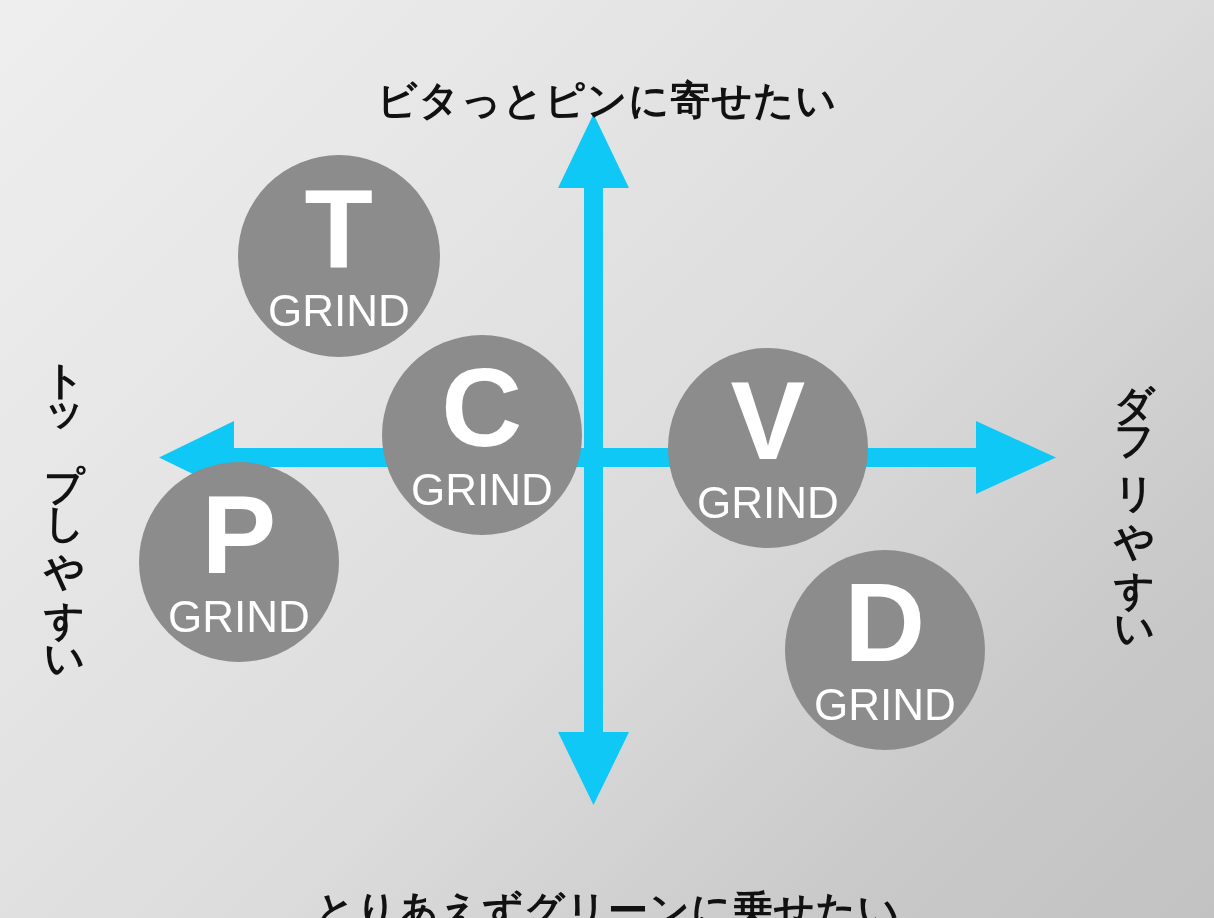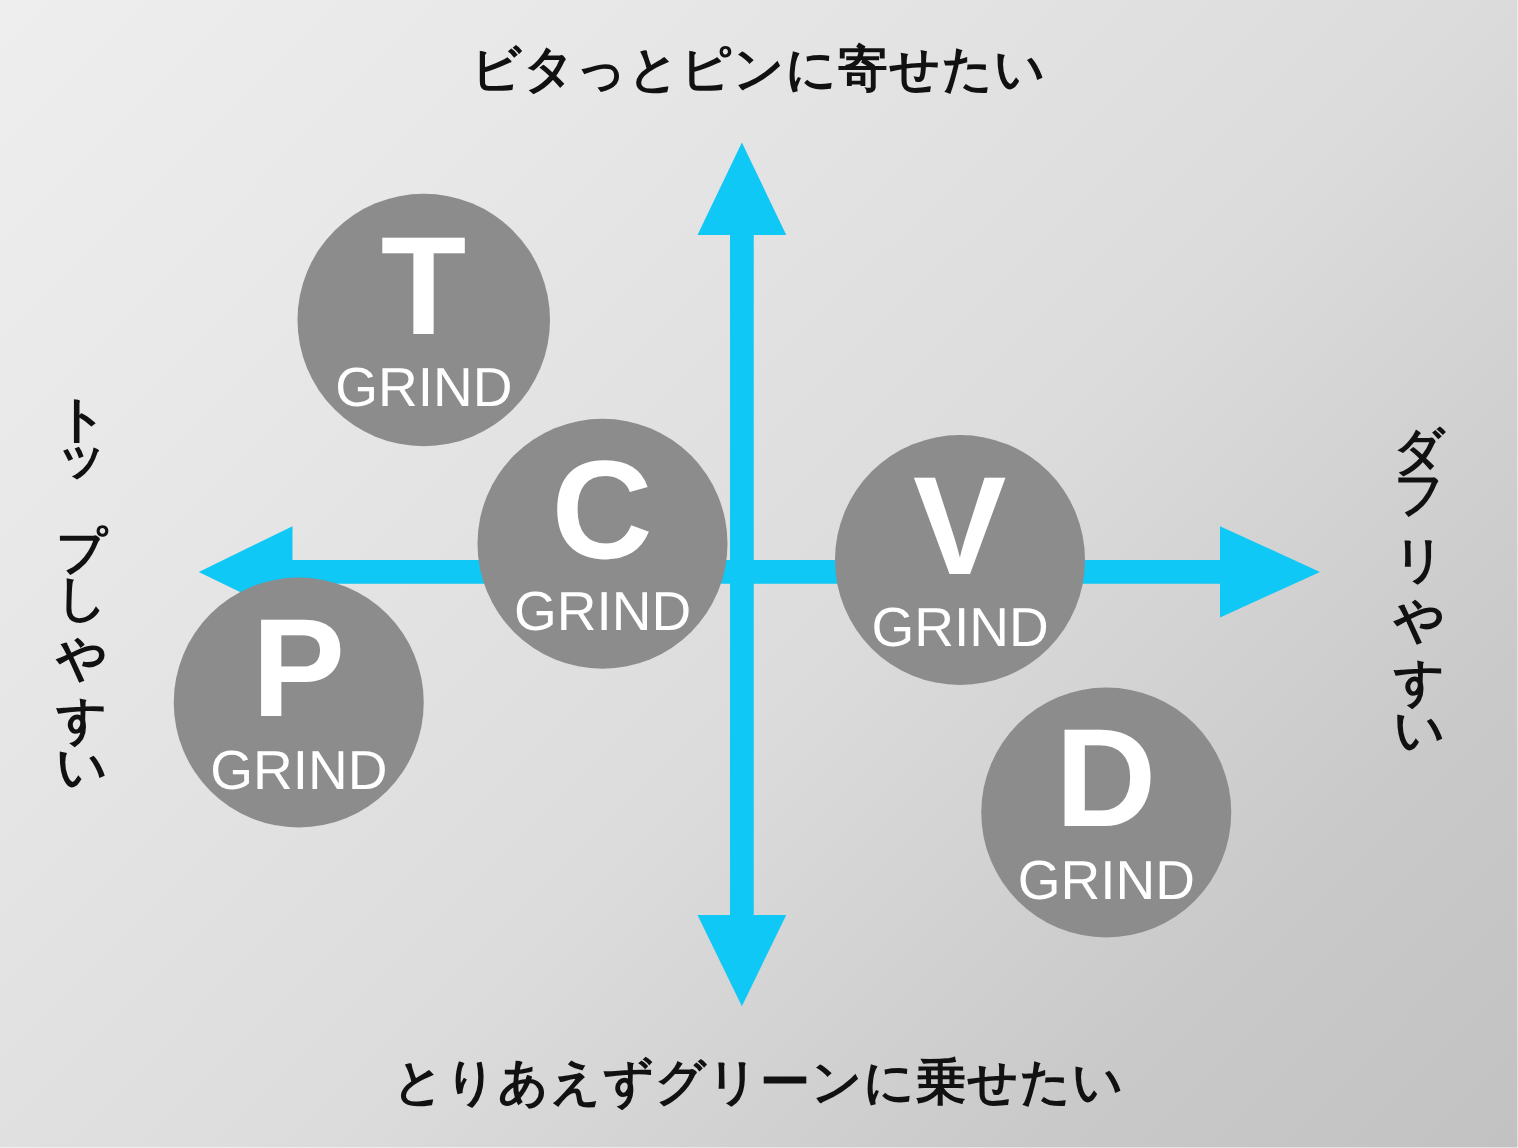--- a/index.html
+++ b/index.html
@@ -52,20 +52,21 @@
     display: block;
     white-space: nowrap;
   }
 
   
   .cap {
     position: absolute;
     color: #111111;
     font-weight: bold;
     white-space: nowrap;
+    margin-top: 45px;
   }
   .cap-h {
     font-size: 40px;
     letter-spacing: 1px;
   }
   .cap-v {
     font-size: 40px;
     writing-mode: vertical-rl;
     text-orientation: upright;
     letter-spacing: 2px;

